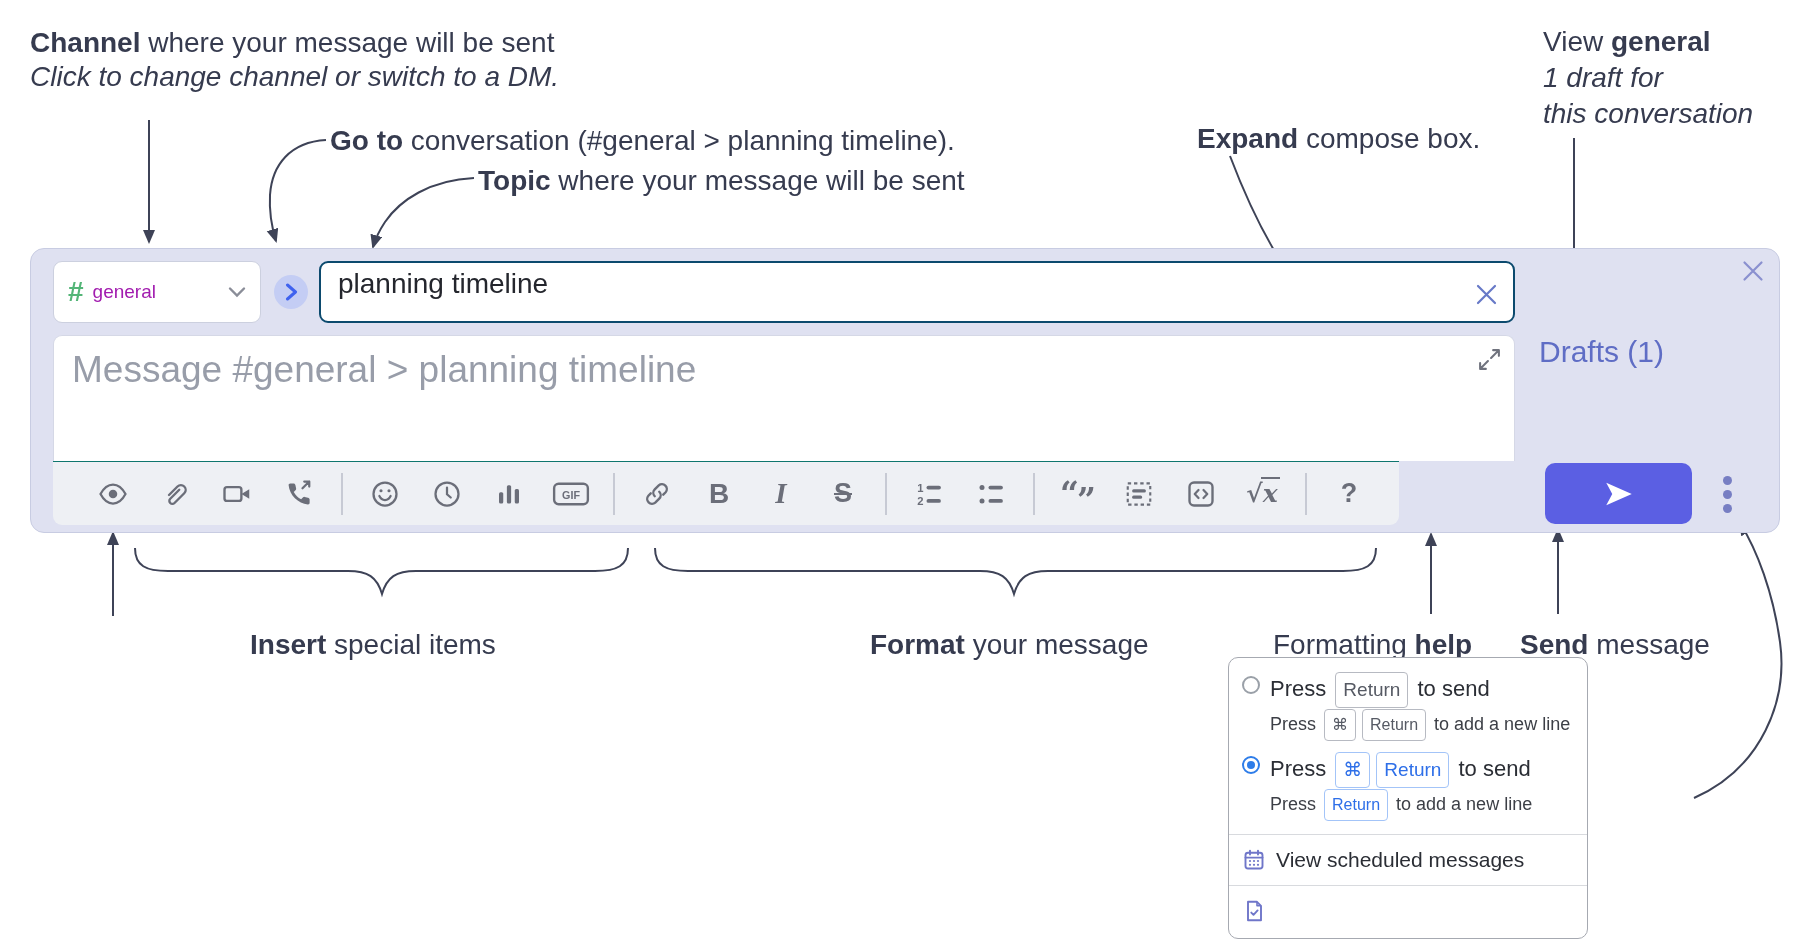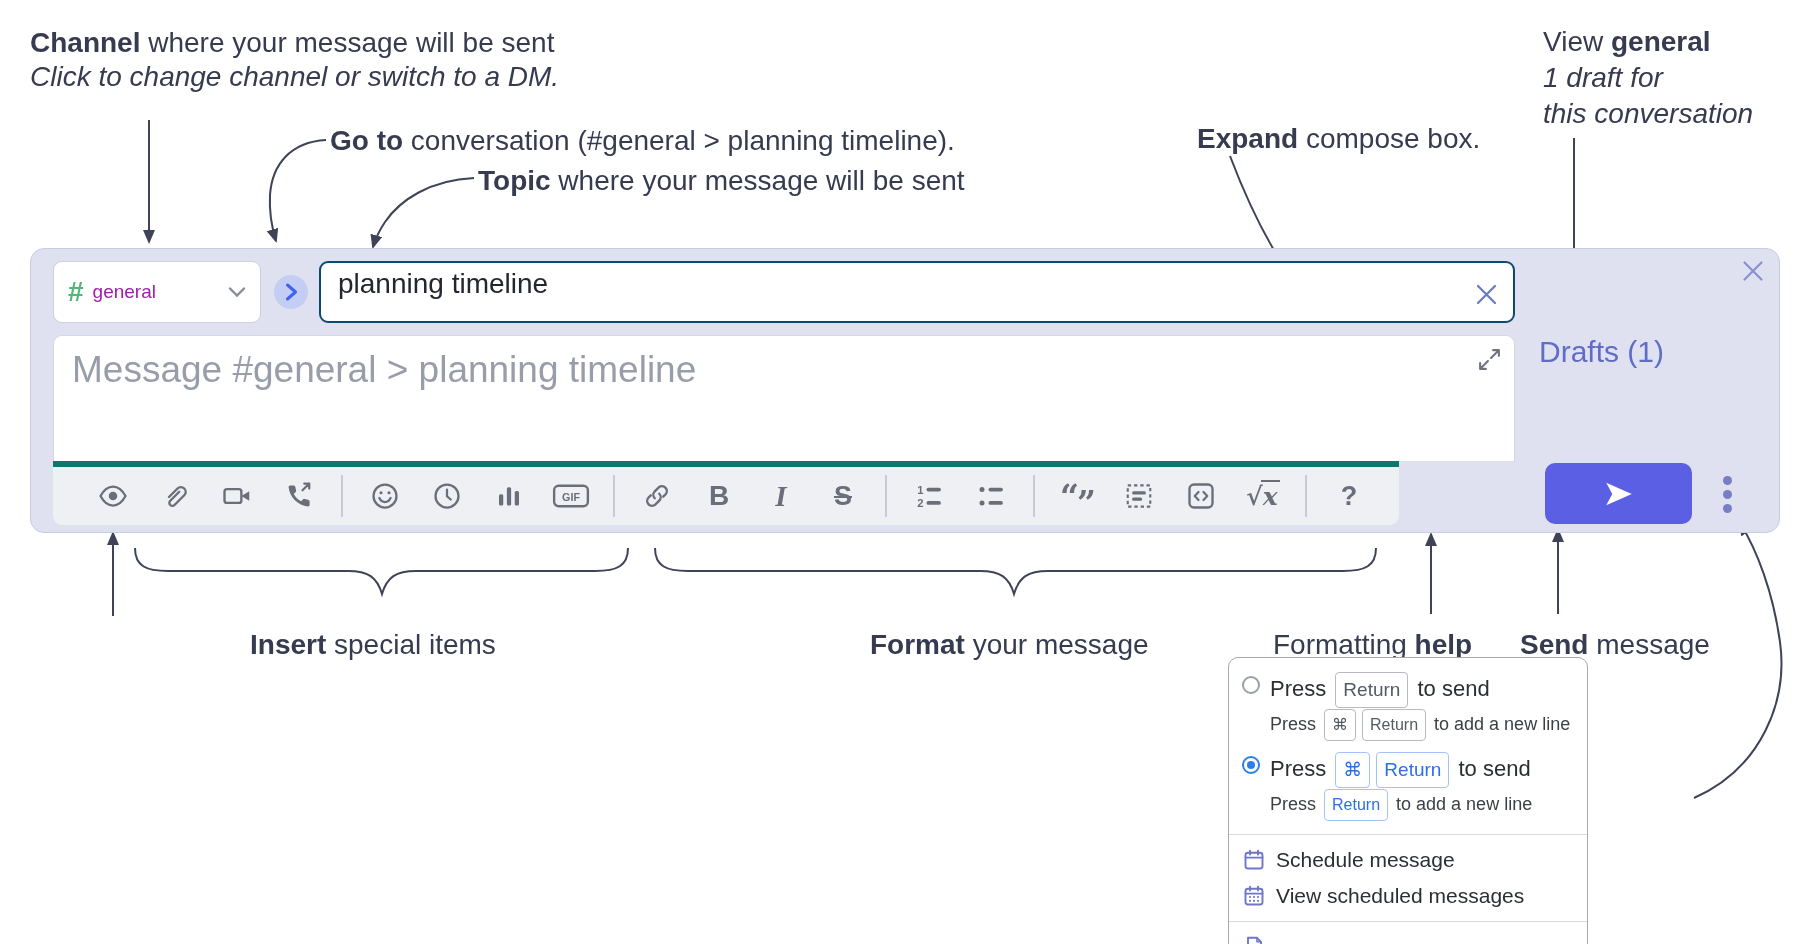--- a/index.html
+++ b/index.html
@@ -29,21 +29,21 @@
   #clearTopic{position:absolute;right:14px;top:18px;width:26px;height:26px;display:flex;
               align-items:center;justify-content:center;cursor:pointer;}
   #closeBtn{position:absolute;left:1702px;top:2px;width:40px;height:40px;display:flex;
             align-items:center;justify-content:center;cursor:pointer;}
   #msgArea{position:absolute;left:22px;top:86px;width:1462px;height:126px;background:#fff;
            border:1px solid #d5d8e6;border-bottom:none;border-radius:9px 9px 0 0;box-sizing:border-box;}
   #msgArea .ph{position:absolute;left:18px;top:13px;font-size:37px;color:#989da9;}
   #expandBtn{position:absolute;right:10px;top:8px;width:30px;height:30px;display:flex;
              align-items:center;justify-content:center;color:#6f727d;cursor:pointer;}
   #toolbar{position:absolute;left:22px;top:212px;width:1346px;height:64px;background:#eef0f4;
-           border-top:6px solid #0f766e;border-radius:0 0 9px 9px;box-sizing:border-box;
+           border-top:1px solid #0f766e;border-radius:0 0 9px 9px;box-sizing:border-box;
            display:flex;align-items:center;padding:0 40px;gap:22px;}
   .ticon{width:40px;height:44px;display:flex;align-items:center;justify-content:center;
          color:#6b6e79;cursor:pointer;flex:0 0 auto;}
   .ig{display:flex;align-items:center;justify-content:center;}
   .tdiv{width:2px;height:42px;background:#c7cad4;flex:0 0 auto;}
   .gB{font-weight:800;font-size:28px;}
   .gI{font-family:"Liberation Serif","DejaVu Serif",serif;font-style:italic;font-weight:600;font-size:29px;}
   .gS{font-size:27px;font-weight:600;text-decoration:line-through;}
   .gQ{font-family:"DejaVu Serif","Liberation Serif",serif;font-weight:700;font-size:33px;letter-spacing:-2px;}
   .gQ .q2{display:inline-block;transform:translateY(7px);}
@@ -346,29 +346,20 @@
         </div>
         <div class="optsub">Press <span class="kbd blue">Return</span> to add a new line</div>
       </div>
     <div id="menuItems">
         <div class="pdiv"></div>
         <div class="mitem">
           <span class="micon">
             <svg width="24" height="24" viewBox="0 0 24 24">
               <rect x="3.5" y="4.8" width="17" height="15.7" rx="2.5" fill="none" stroke="currentColor" stroke-width="1.9"></rect>
               <path d="M8 2.6 V6.6 M16 2.6 V6.6 M3.5 9.6 H20.5" fill="none" stroke="currentColor" stroke-width="1.9" stroke-linecap="round"></path>
-            </svg>
-          </span>
-          <span>Schedule message</span>
-        </div>
-        <div class="mitem">
-          <span class="micon">
-            <svg width="24" height="24" viewBox="0 0 24 24">
-              <rect x="3.5" y="4.8" width="17" height="15.7" rx="2.5" fill="none" stroke="currentColor" stroke-width="1.9"></rect>
-              <path d="M8 2.6 V6.6 M16 2.6 V6.6 M3.5 9.6 H20.5" fill="none" stroke="currentColor" stroke-width="1.9" stroke-linecap="round"></path>
               <g fill="currentColor">
                 <circle cx="8" cy="13" r="1.1"></circle>
                 <circle cx="12" cy="13" r="1.1"></circle>
                 <circle cx="16" cy="13" r="1.1"></circle>
                 <circle cx="8" cy="16.8" r="1.1"></circle>
                 <circle cx="12" cy="16.8" r="1.1"></circle>
                 <circle cx="16" cy="16.8" r="1.1"></circle>
               </g>
             </svg>
           </span>

